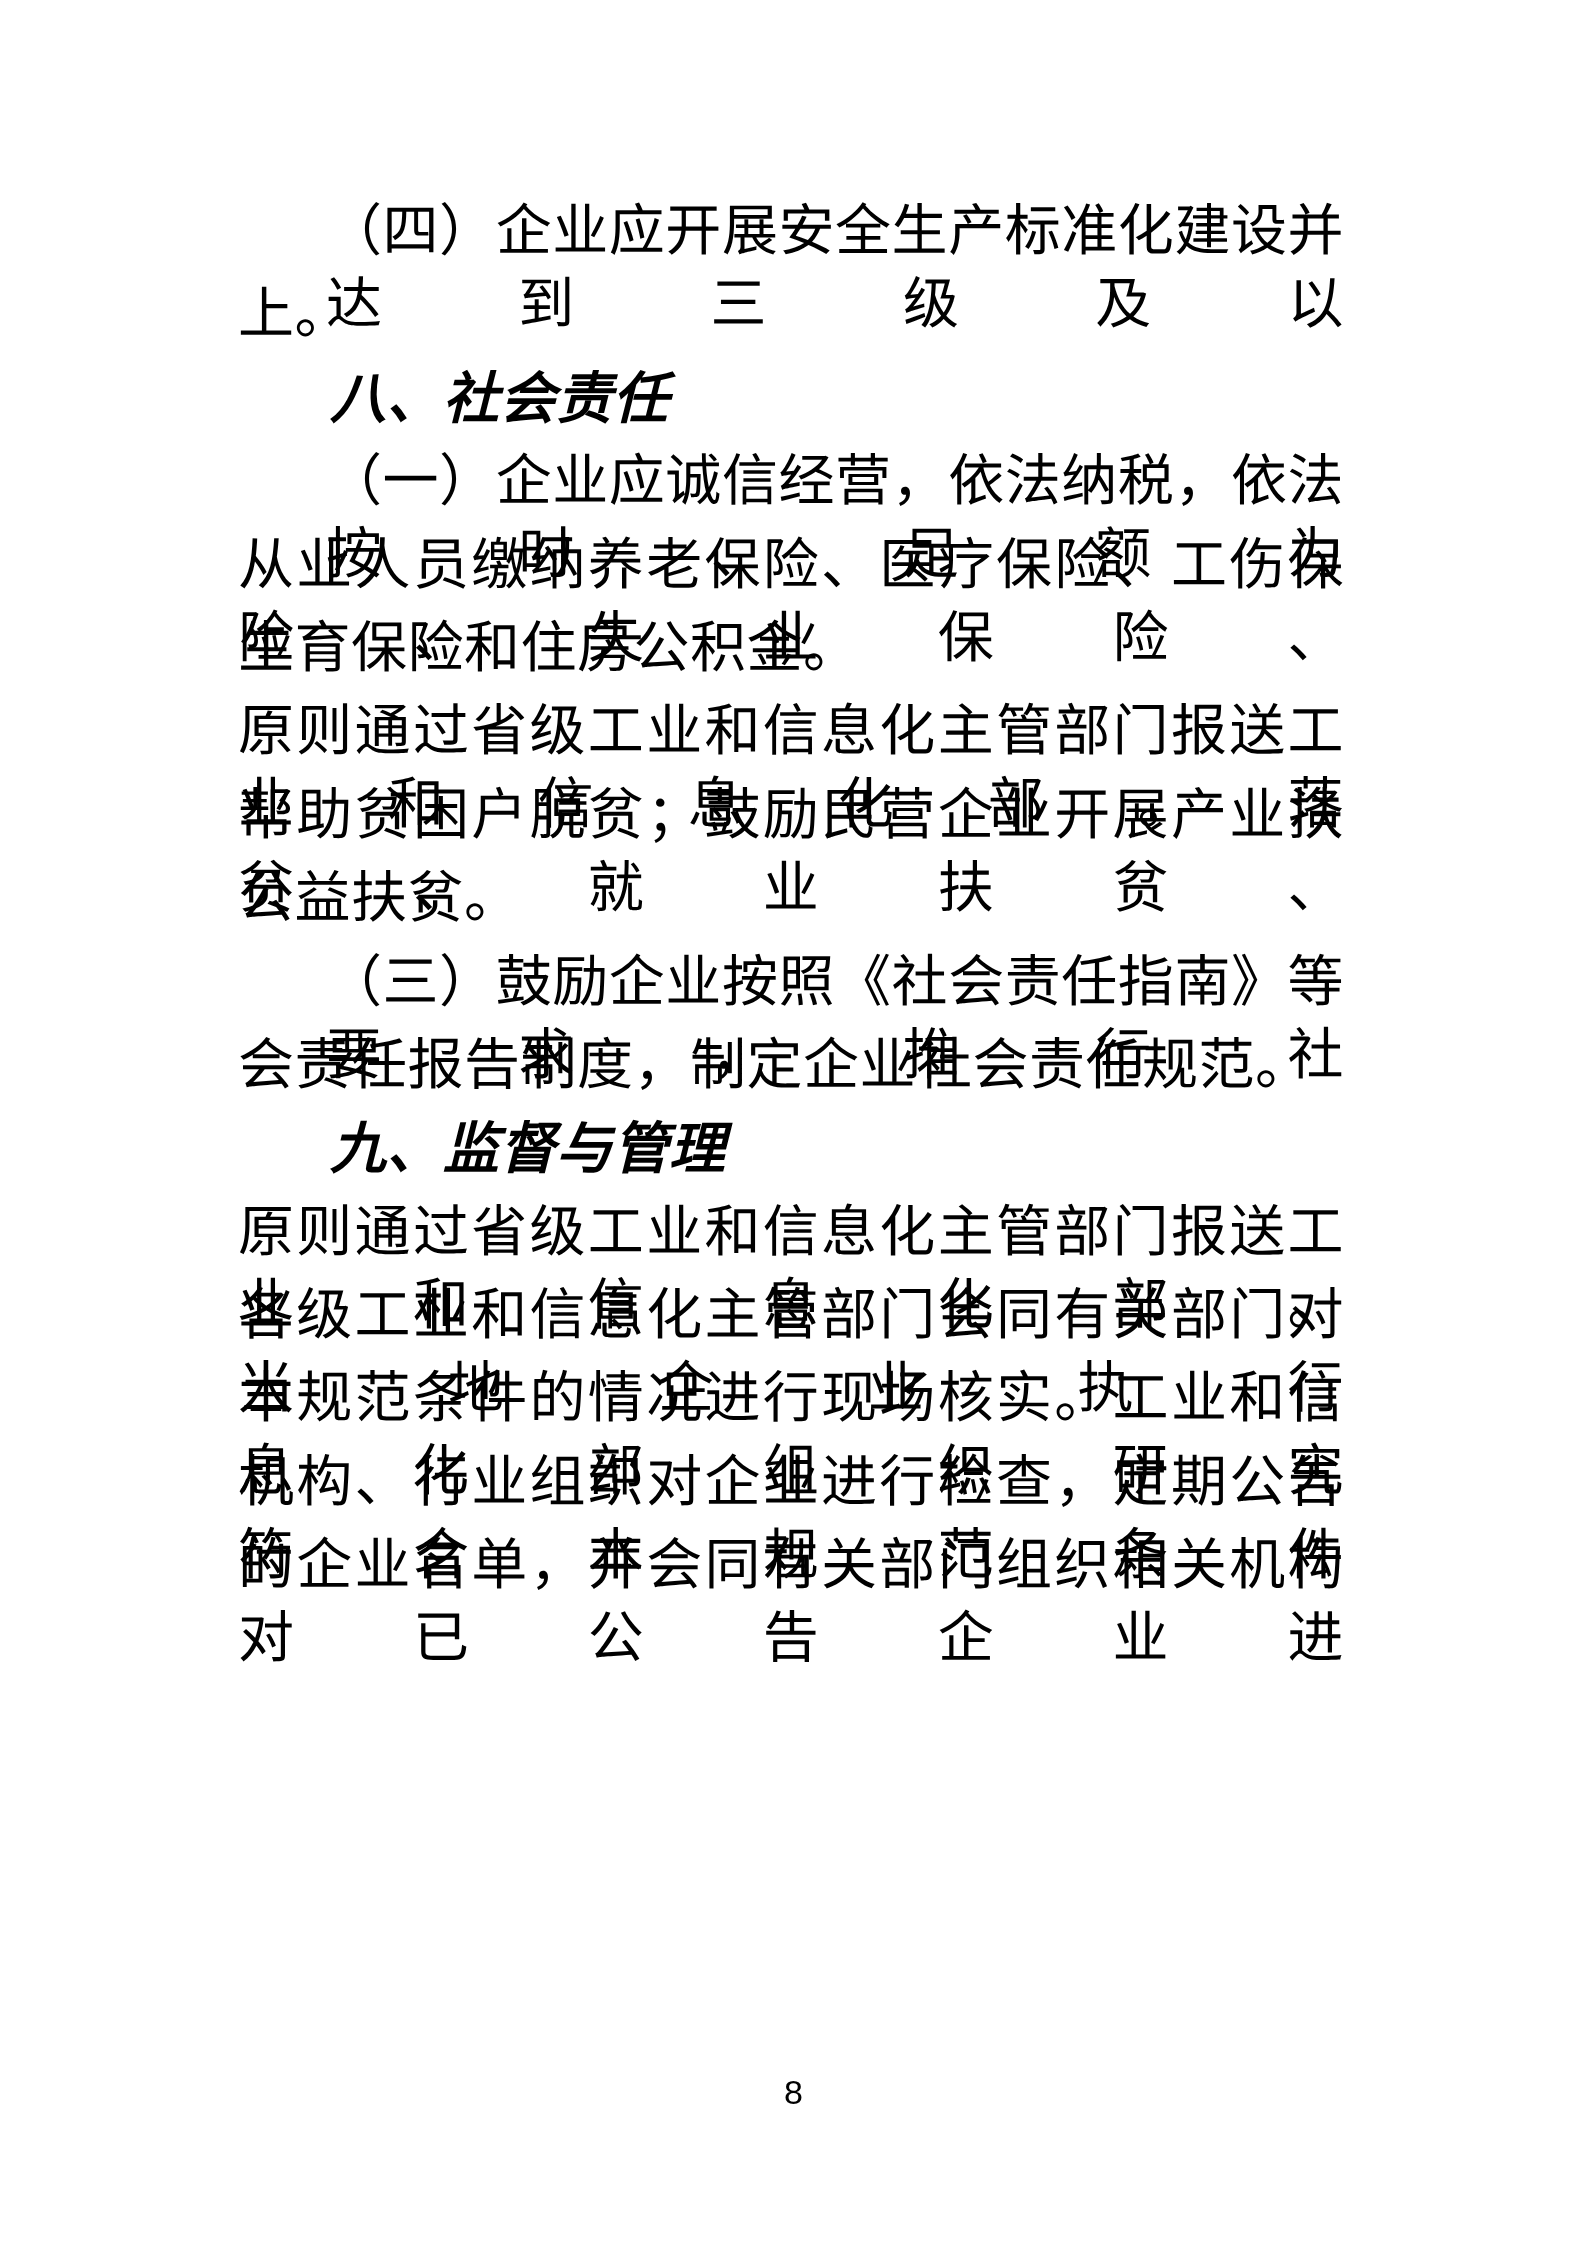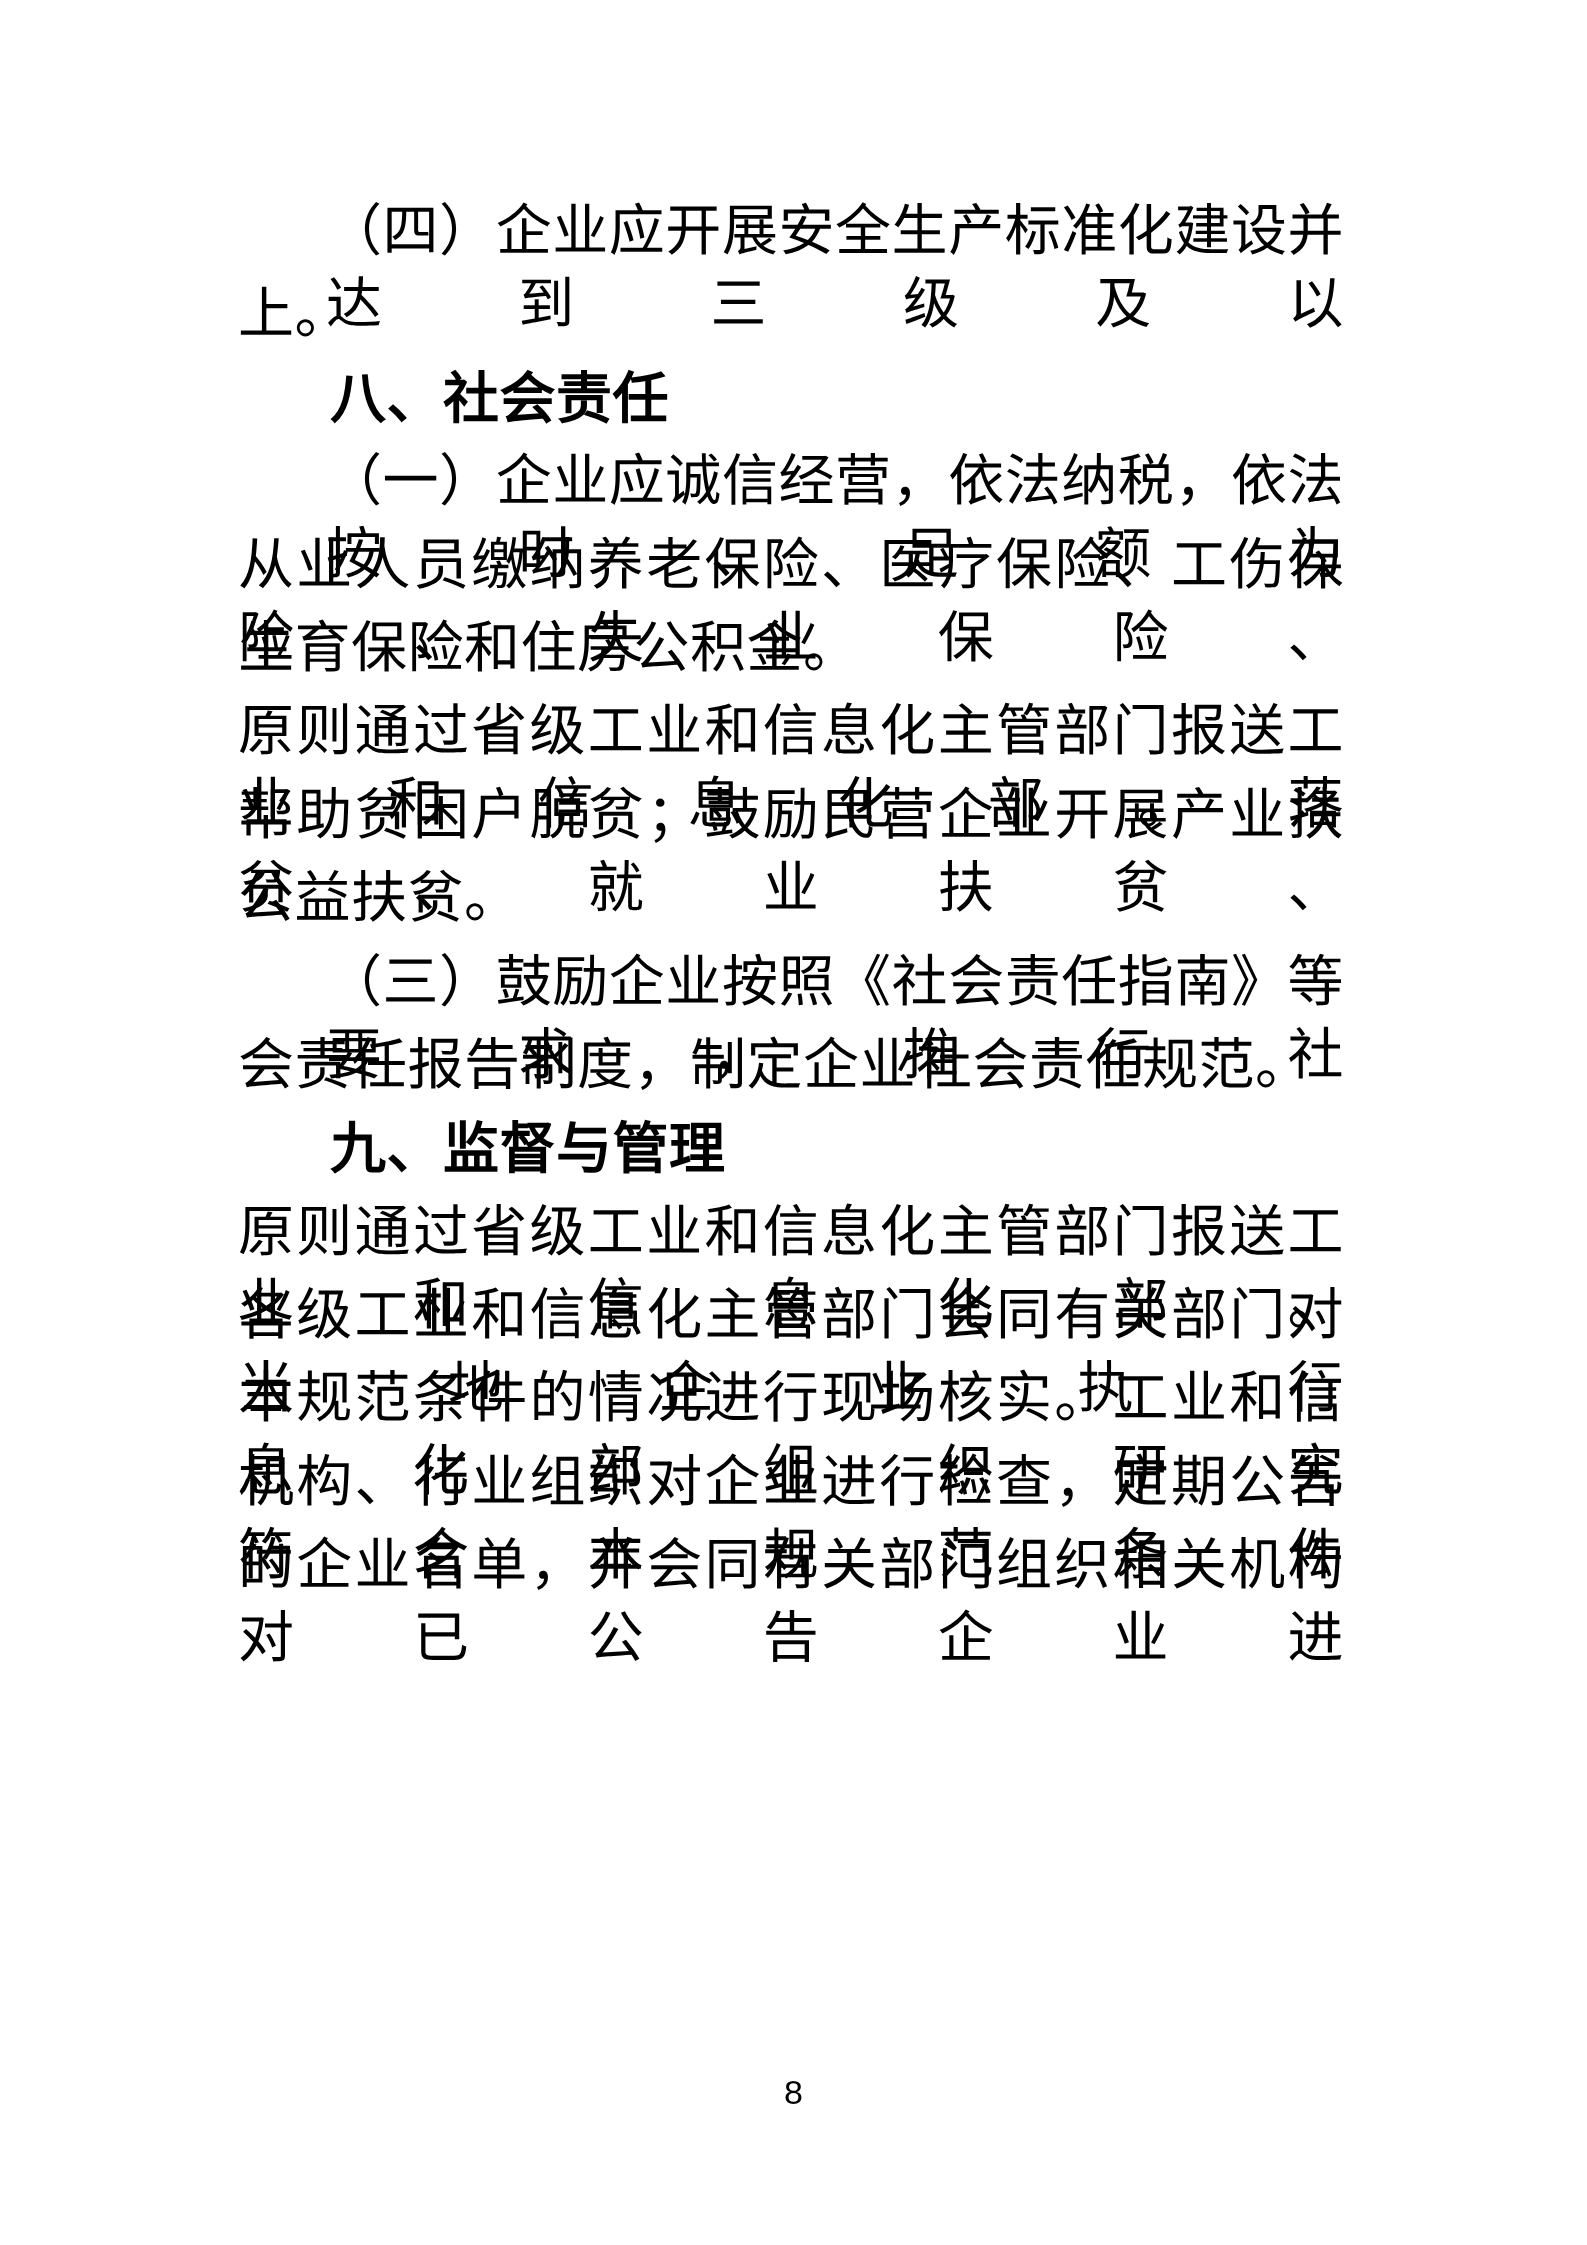--- a/index.html
+++ b/index.html
@@ -39,20 +39,21 @@
   
   .indent {
     padding-left: 88px;
   }
   
   .heading {
     font-family: "Liberation Sans", "DejaVu Sans", sans-serif;
     font-weight: 700;
     padding-left: 92px;
     text-align: left;
+    font-style: italic;
   }
   .page-number {
     position: absolute;
     left: 0;
     width: 1587px;
     top: 2072px;
     text-align: center;
     font-family: "Liberation Sans", "DejaVu Sans", sans-serif;
     font-size: 34px;
     line-height: 40px;

